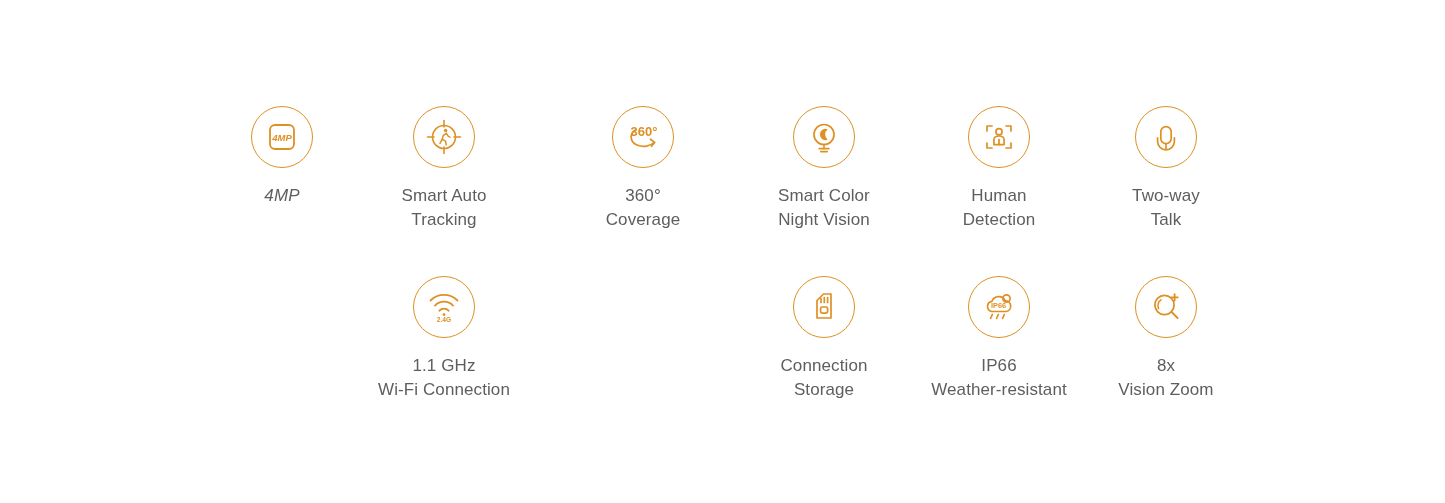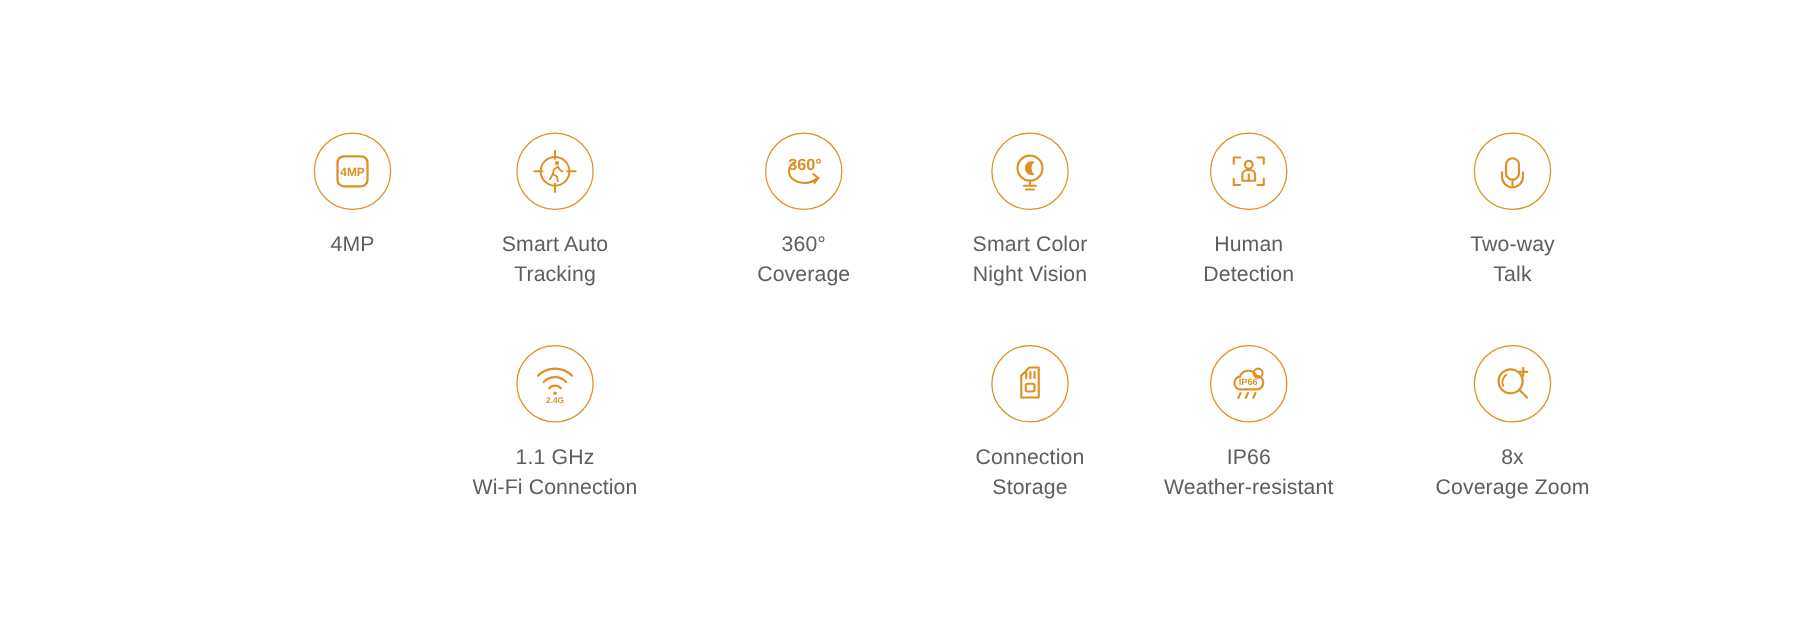--- a/index.html
+++ b/index.html
@@ -50,26 +50,26 @@
     color: #5e5e5e;
     letter-spacing: 0.1px;
     white-space: pre-line;
     font-weight: 400;
   }
 
   
   .row-1 { top: 106px; }
   .row-2 { top: 276px; }
 
-  .col-1 { left: 282px; }
+  .col-1 { left: 282px; font-style: italic; }
   .col-2 { left: 444px; }
   .col-3 { left: 643px; }
   .col-4 { left: 824px; }
   .col-5 { left: 999px; }
-  .col-6 { left: 1210px; text-align: center; }
+  .col-6 { left: 1166px; text-align: center; }
 </style>
 </head>
 <body>
 
 <div id="feature-grid">
 
   <div class="feature-cell row-1 col-1">
     <div class="icon-circle">
       <svg width="40" height="40" viewBox="0 0 40 40" fill="none" stroke="#de9024" stroke-width="1.8">
         <rect x="8" y="8" width="24" height="24" rx="5" ry="5"></rect>
@@ -205,16 +205,16 @@
     <div class="icon-circle">
       <svg width="42" height="42" viewBox="0 0 42 42" fill="none" stroke="#de9024" stroke-width="1.8" stroke-linecap="round">
         <circle cx="19.5" cy="19" r="9.6"></circle>
         <line x1="26.6" y1="26" x2="32.6" y2="32"></line>
         <path d="M13.6 22.6 A6.8 6.8 0 0 1 16.0 13.9" stroke-width="1.5"></path>
         <line x1="29.6" y1="8.2" x2="29.6" y2="14.6"></line>
         <line x1="26.4" y1="11.4" x2="32.8" y2="11.4"></line>
       </svg>
     </div>
     <div class="feature-label">8x
-Coverage Zoom</div>
+Vision Zoom</div>
   </div>
 
 </div>
 
 </body></html>

